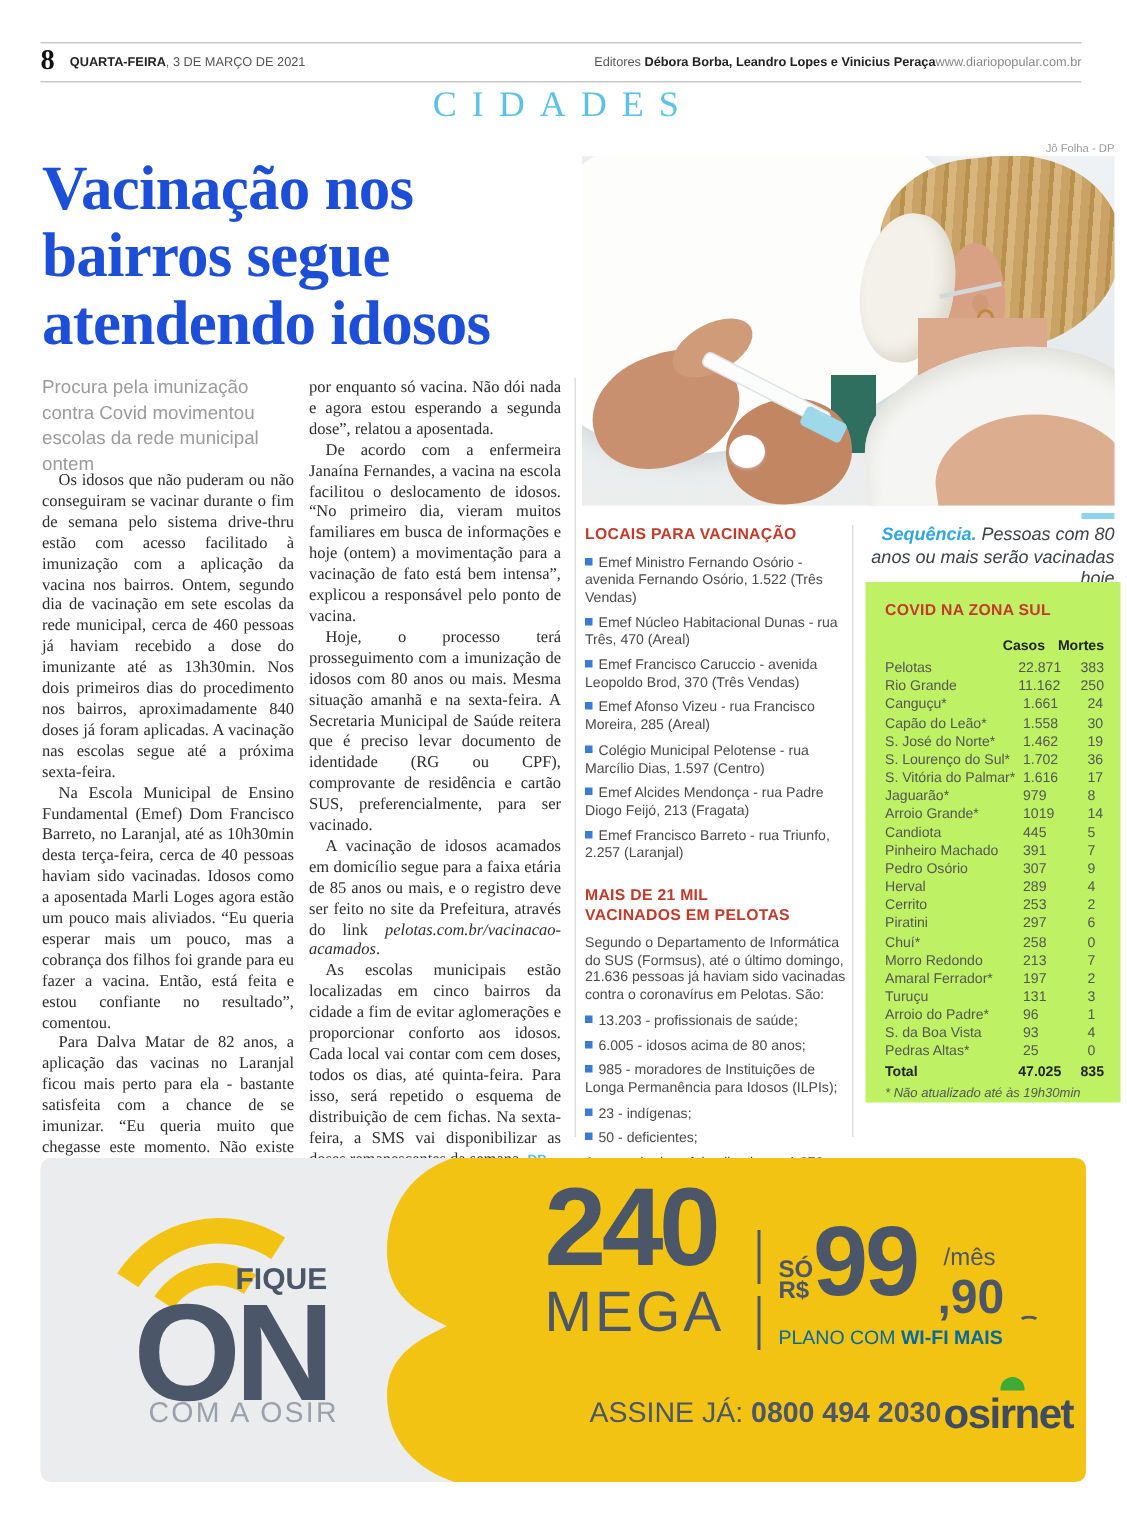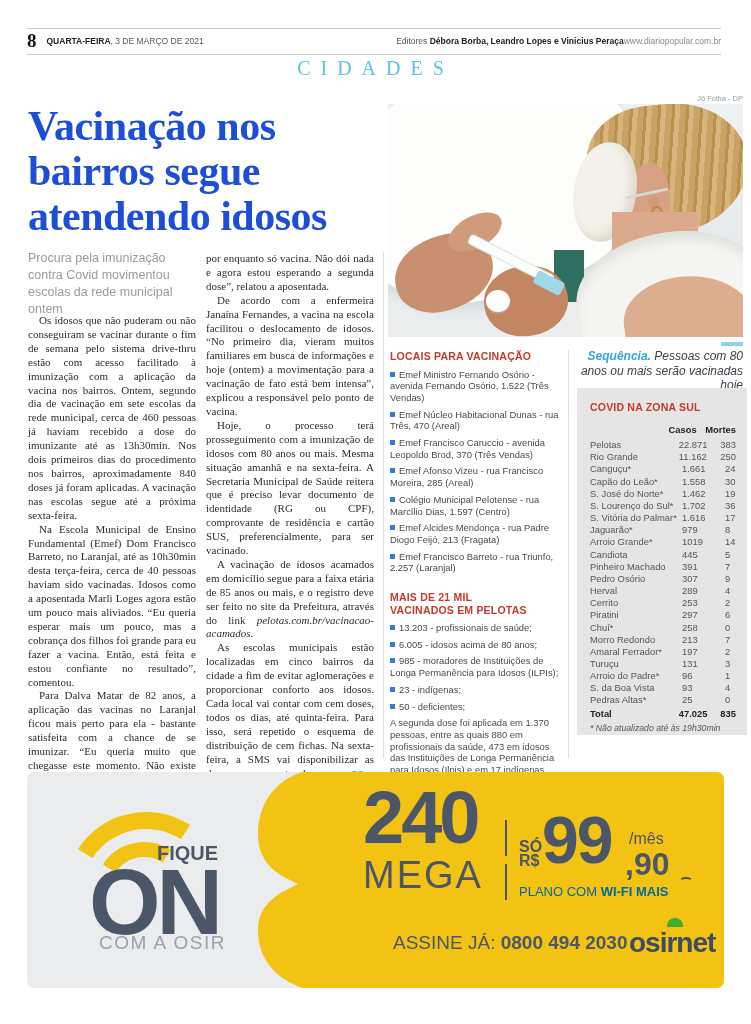--- a/index.html
+++ b/index.html
@@ -9,21 +9,21 @@
   
   .rule{position:absolute;left:27px;width:694px;height:1px;background:#c9c9c9;}
   .mast{position:absolute;left:27px;top:31px;width:694px;height:20px;display:flex;align-items:center;}
   .pg-num{font-family:"Liberation Serif",serif;font-weight:bold;font-size:19px;color:#111;margin-right:10px;}
   .mast-date{font-size:8.5px;color:#555;}
   .mast-date b{color:#222;}
   .mast-editors{flex:1;text-align:right;font-size:8.5px;color:#555;}
   .mast-editors b{color:#222;}
   .mast-site{font-size:8.5px;color:#888;}
   .cidades{position:absolute;left:0;top:57px;width:751px;text-align:center;
-           font-family:"Liberation Serif",serif;font-size:20px;color:#5bc2e7;letter-spacing:10px;}
+           font-family:"Liberation Serif",serif;font-size:24px;color:#5bc2e7;letter-spacing:10px;}
 
   
   .headline{position:absolute;left:28px;top:104px;width:360px;
             font-family:"Liberation Serif",serif;font-weight:bold;font-size:42px;
             line-height:45px;color:#1d4ed8;letter-spacing:-0.5px;}
   .standfirst{position:absolute;left:28px;top:250px;width:175px;
               font-size:12.5px;line-height:17px;color:#9b9b9b;}
 
   
   .bodycol{position:absolute;font-family:"Liberation Serif",serif;font-size:11px;
@@ -70,21 +70,21 @@
   
   .infocol{position:absolute;left:390px;top:350px;width:174px;font-size:9.4px;line-height:11.7px;color:#4a4a4a;}
   .red-title{font-weight:bold;font-size:10.5px;line-height:12.5px;color:#c5392a;letter-spacing:.2px;white-space:pre-line;margin:0 0 6px 0;}
   .info-item{margin:0 0 5px 0;}
   .sq{display:inline-block;width:5px;height:5px;background:#3a7ad9;margin-right:4px;position:relative;top:-1px;}
   .info-intro{margin:0 0 5px 0;}
   .info-outro{margin:2px 0 0 0;}
   .block-gap{height:12px;}
 
   
-  .covid-box{position:absolute;left:577px;top:388px;width:170px;height:347px;background:#e5e5e5;
+  .covid-box{position:absolute;left:577px;top:388px;width:170px;height:347px;background:#bef264;
              box-sizing:border-box;padding:13px 11px 0 13px;font-size:9.4px;color:#555;}
   .covid-title{font-weight:bold;font-size:10.5px;color:#c5392a;letter-spacing:.2px;margin-bottom:11px;}
   .covid-row{display:flex;line-height:12.15px;}
   .covid-head{font-weight:bold;color:#222;margin-bottom:3px;}
   .c-name{width:92px;}
   .c-casos{width:43px;}
   .c-mortes{flex:1;}
   .covid-total{font-weight:bold;color:#222;margin-top:1px;}
   .covid-note{font-style:italic;font-size:8.7px;margin-top:3px;color:#555;}
 
@@ -178,20 +178,21 @@
     <div class="info-item"><span class="sq"></span><span>Emef Ministro Fernando Osório - avenida Fernando Osório, 1.522 (Três Vendas)</span></div>
     <div class="info-item"><span class="sq"></span><span>Emef Núcleo Habitacional Dunas - rua Três, 470 (Areal)</span></div>
     <div class="info-item"><span class="sq"></span><span>Emef Francisco Caruccio - avenida Leopoldo Brod, 370 (Três Vendas)</span></div>
     <div class="info-item"><span class="sq"></span><span>Emef Afonso Vizeu - rua Francisco Moreira, 285 (Areal)</span></div>
     <div class="info-item"><span class="sq"></span><span>Colégio Municipal Pelotense - rua Marcílio Dias, 1.597 (Centro)</span></div>
     <div class="info-item"><span class="sq"></span><span>Emef Alcides Mendonça - rua Padre Diogo Feijó, 213 (Fragata)</span></div>
     <div class="info-item"><span class="sq"></span><span>Emef Francisco Barreto - rua Triunfo, 2.257 (Laranjal)</span></div>
     <div class="block-gap"></div>
     <div class="red-title">MAIS DE 21 MIL
 VACINADOS EM PELOTAS</div>
+    <div class="info-intro">Segundo o Departamento de Informática do SUS (Formsus), até o último domingo, 21.636 pessoas já haviam sido vacinadas contra o coronavírus em Pelotas. São:</div>
     <div class="info-item"><span class="sq"></span><span>13.203 - profissionais de saúde;</span></div>
     <div class="info-item"><span class="sq"></span><span>6.005 - idosos acima de 80 anos;</span></div>
     <div class="info-item"><span class="sq"></span><span>985 - moradores de Instituições de Longa Permanência para Idosos (ILPIs);</span></div>
     <div class="info-item"><span class="sq"></span><span>23 - indígenas;</span></div>
     <div class="info-item"><span class="sq"></span><span>50 - deficientes;</span></div>
     <div class="info-outro">A segunda dose foi aplicada em 1.370 pessoas, entre as quais 880 em profissionais da saúde, 473 em idosos das Instituições de Longa Permanência para Idosos (Ilpis) e em 17 indígenas.</div>
   </div>
 
   <div class="covid-box">
     <div class="covid-title">COVID NA ZONA SUL</div>

